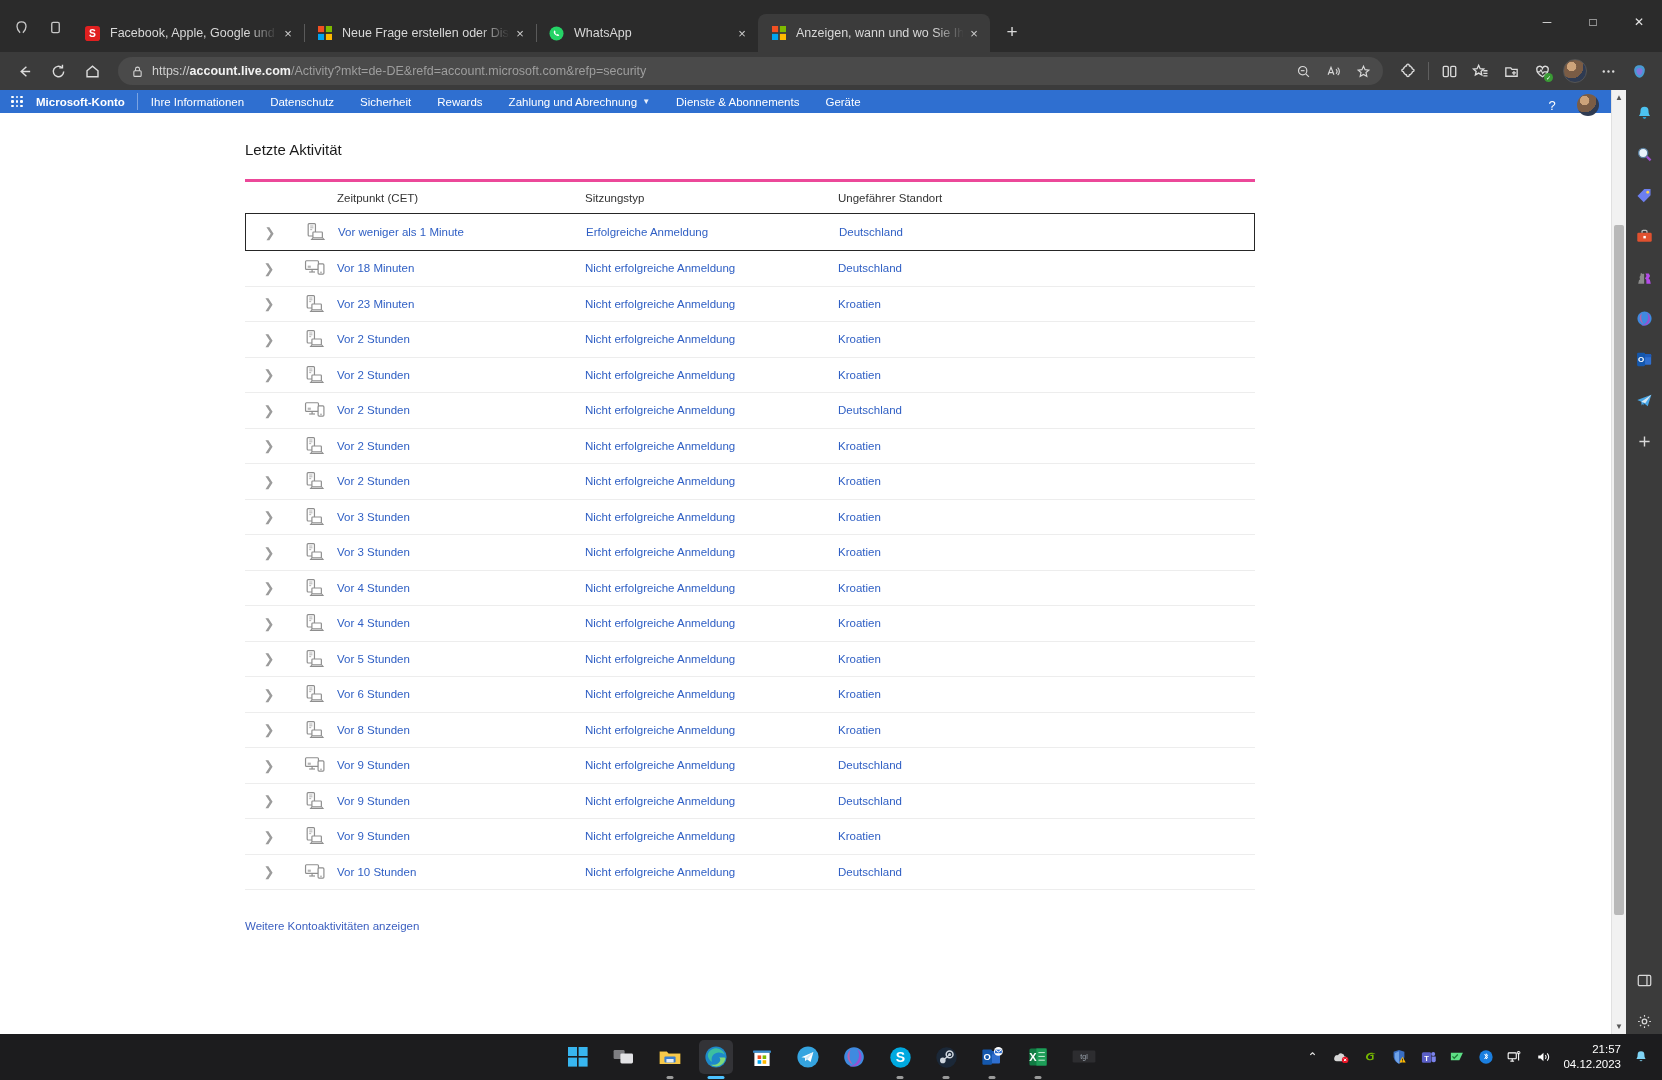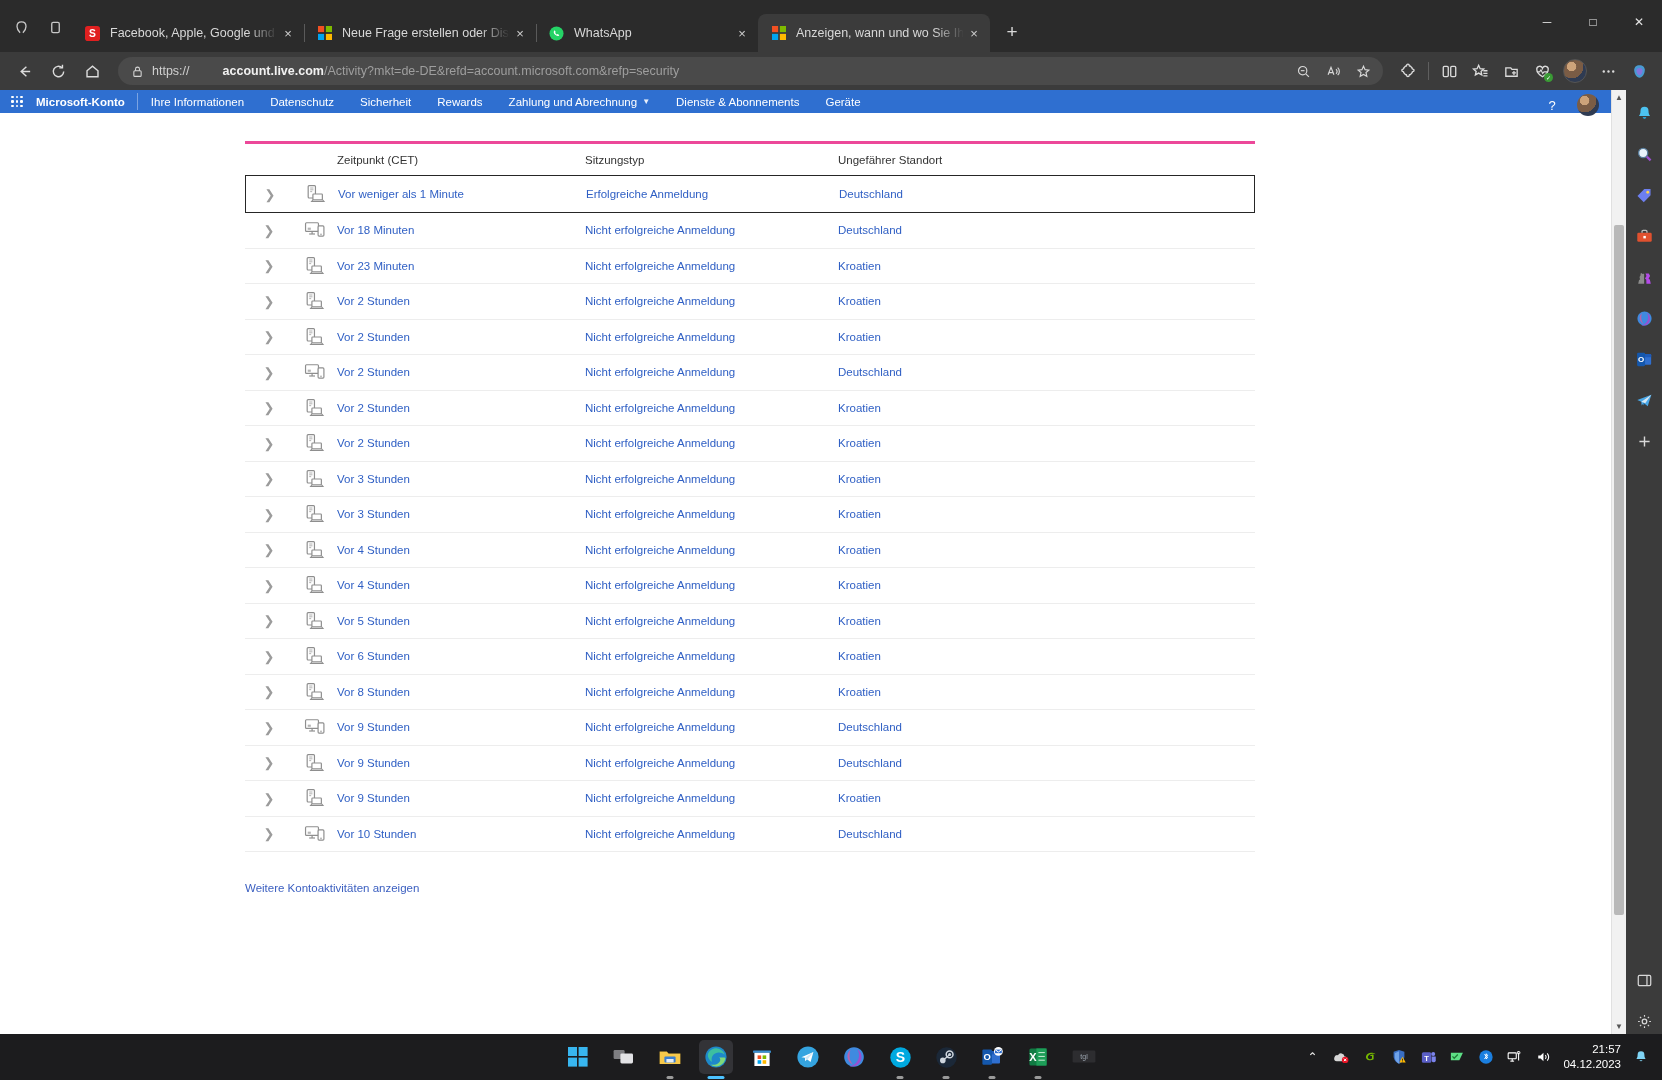--- a/index.html
+++ b/index.html
@@ -26,21 +26,21 @@
   .wincontrols { position:absolute; right:0; top:0; height:44px; display:flex; }
   .wc { width:46px; height:44px; display:flex; align-items:center; justify-content:center; color:#e6e6e6; font-size:12px; }
 
   .navbar { height:38px; display:flex; align-items:center; padding:0 8px; gap:2px; }
   .navbtn { width:32px; height:30px; display:flex; align-items:center; justify-content:center; border-radius:4px; }
   .navbtn svg { stroke:#dcdcdc; fill:none; stroke-width:1.5; }
   .omnibox { flex:1; height:28px; background:#4a4a4a; border-radius:14px; display:flex; align-items:center;
              margin:0 8px; padding:0 6px 0 10px; }
   .omni-lock { width:18px; display:flex; align-items:center; justify-content:center; }
   .omni-url { flex:1; font-size:12.5px; color:#9e9e9e; white-space:nowrap; padding-left:6px; overflow:hidden; }
-  .omni-url b { color:#f1f1f1; font-weight:700;margin-left:33px; }
+  .omni-url b { color:#f1f1f1; font-weight:700; }
   .omni-url i { font-style:normal; color:#d0d0d0; }
   .omni-right { display:flex; align-items:center; gap:2px; }
   .omni-ic { width:28px; height:26px; display:flex; align-items:center; justify-content:center; }
   .omni-ic svg { stroke:#d7d7d7; fill:none; stroke-width:1.4; }
   .tools { display:flex; align-items:center; gap:1px; }
   .tool { width:30px; height:30px; display:flex; align-items:center; justify-content:center; border-radius:4px; position:relative; }
   .tool svg { stroke:#dcdcdc; fill:none; stroke-width:1.4; }
   .tool .dot-ok { position:absolute; right:4px; bottom:4px; width:9px; height:9px; border-radius:50%; background:#3a9b35;
                   color:#fff; font-size:6px; display:flex; align-items:center; justify-content:center; }
   .avatar { width:24px; height:24px; border-radius:50%; margin:0 5px;
@@ -305,20 +305,21 @@
           <span>Zahlung und Abrechnung</span>
           <span class="caret">▼</span>
         </span>
         <span class="msitem">Dienste &amp; Abonnements</span>
         <span class="msitem">Geräte</span>
         <span class="mshelp">?</span>
         <span class="msavatar"></span>
       </div>
 
       <div class="content">
+        <div class="sec-title">Letzte Aktivität</div>
 
         <div class="actTable">
           <div class="thead">
             <div class="col-exp"></div>
             <div class="col-ic"></div>
             <div class="col-time">Zeitpunkt (CET)</div>
             <div class="col-type">Sitzungstyp</div>
             <div class="col-loc">Ungefährer Standort</div>
           </div>
           <div id="rows">

